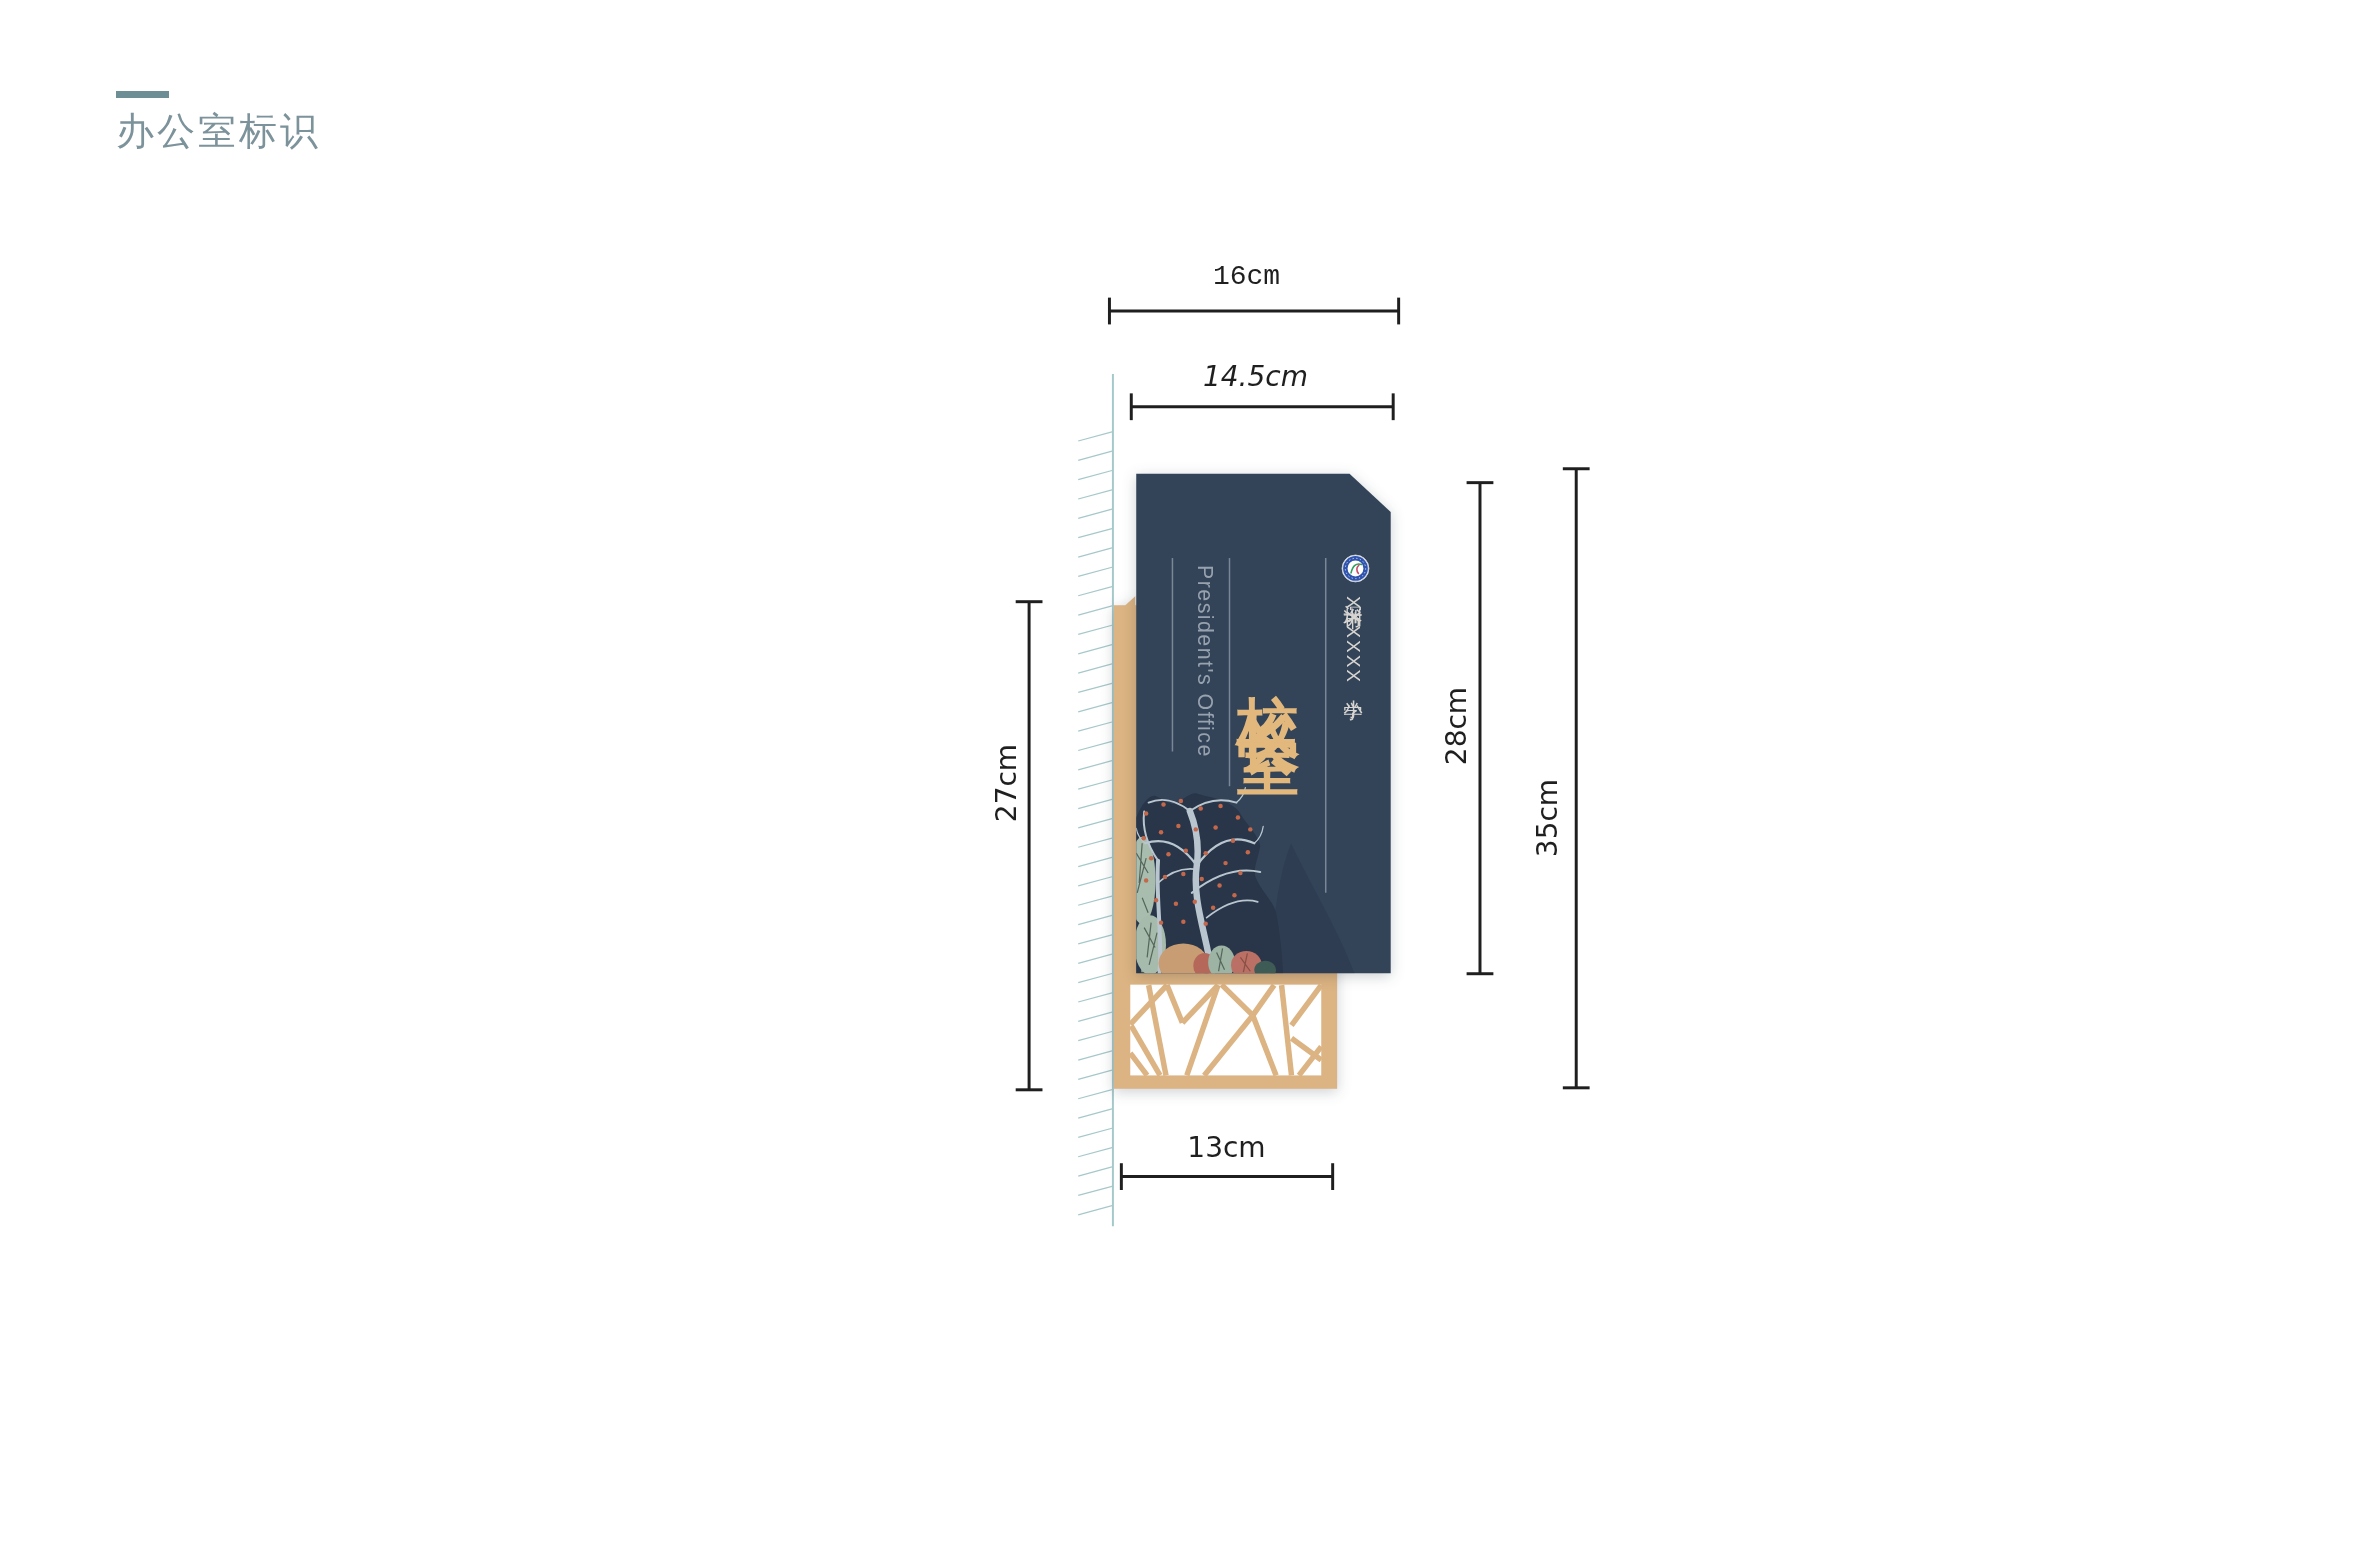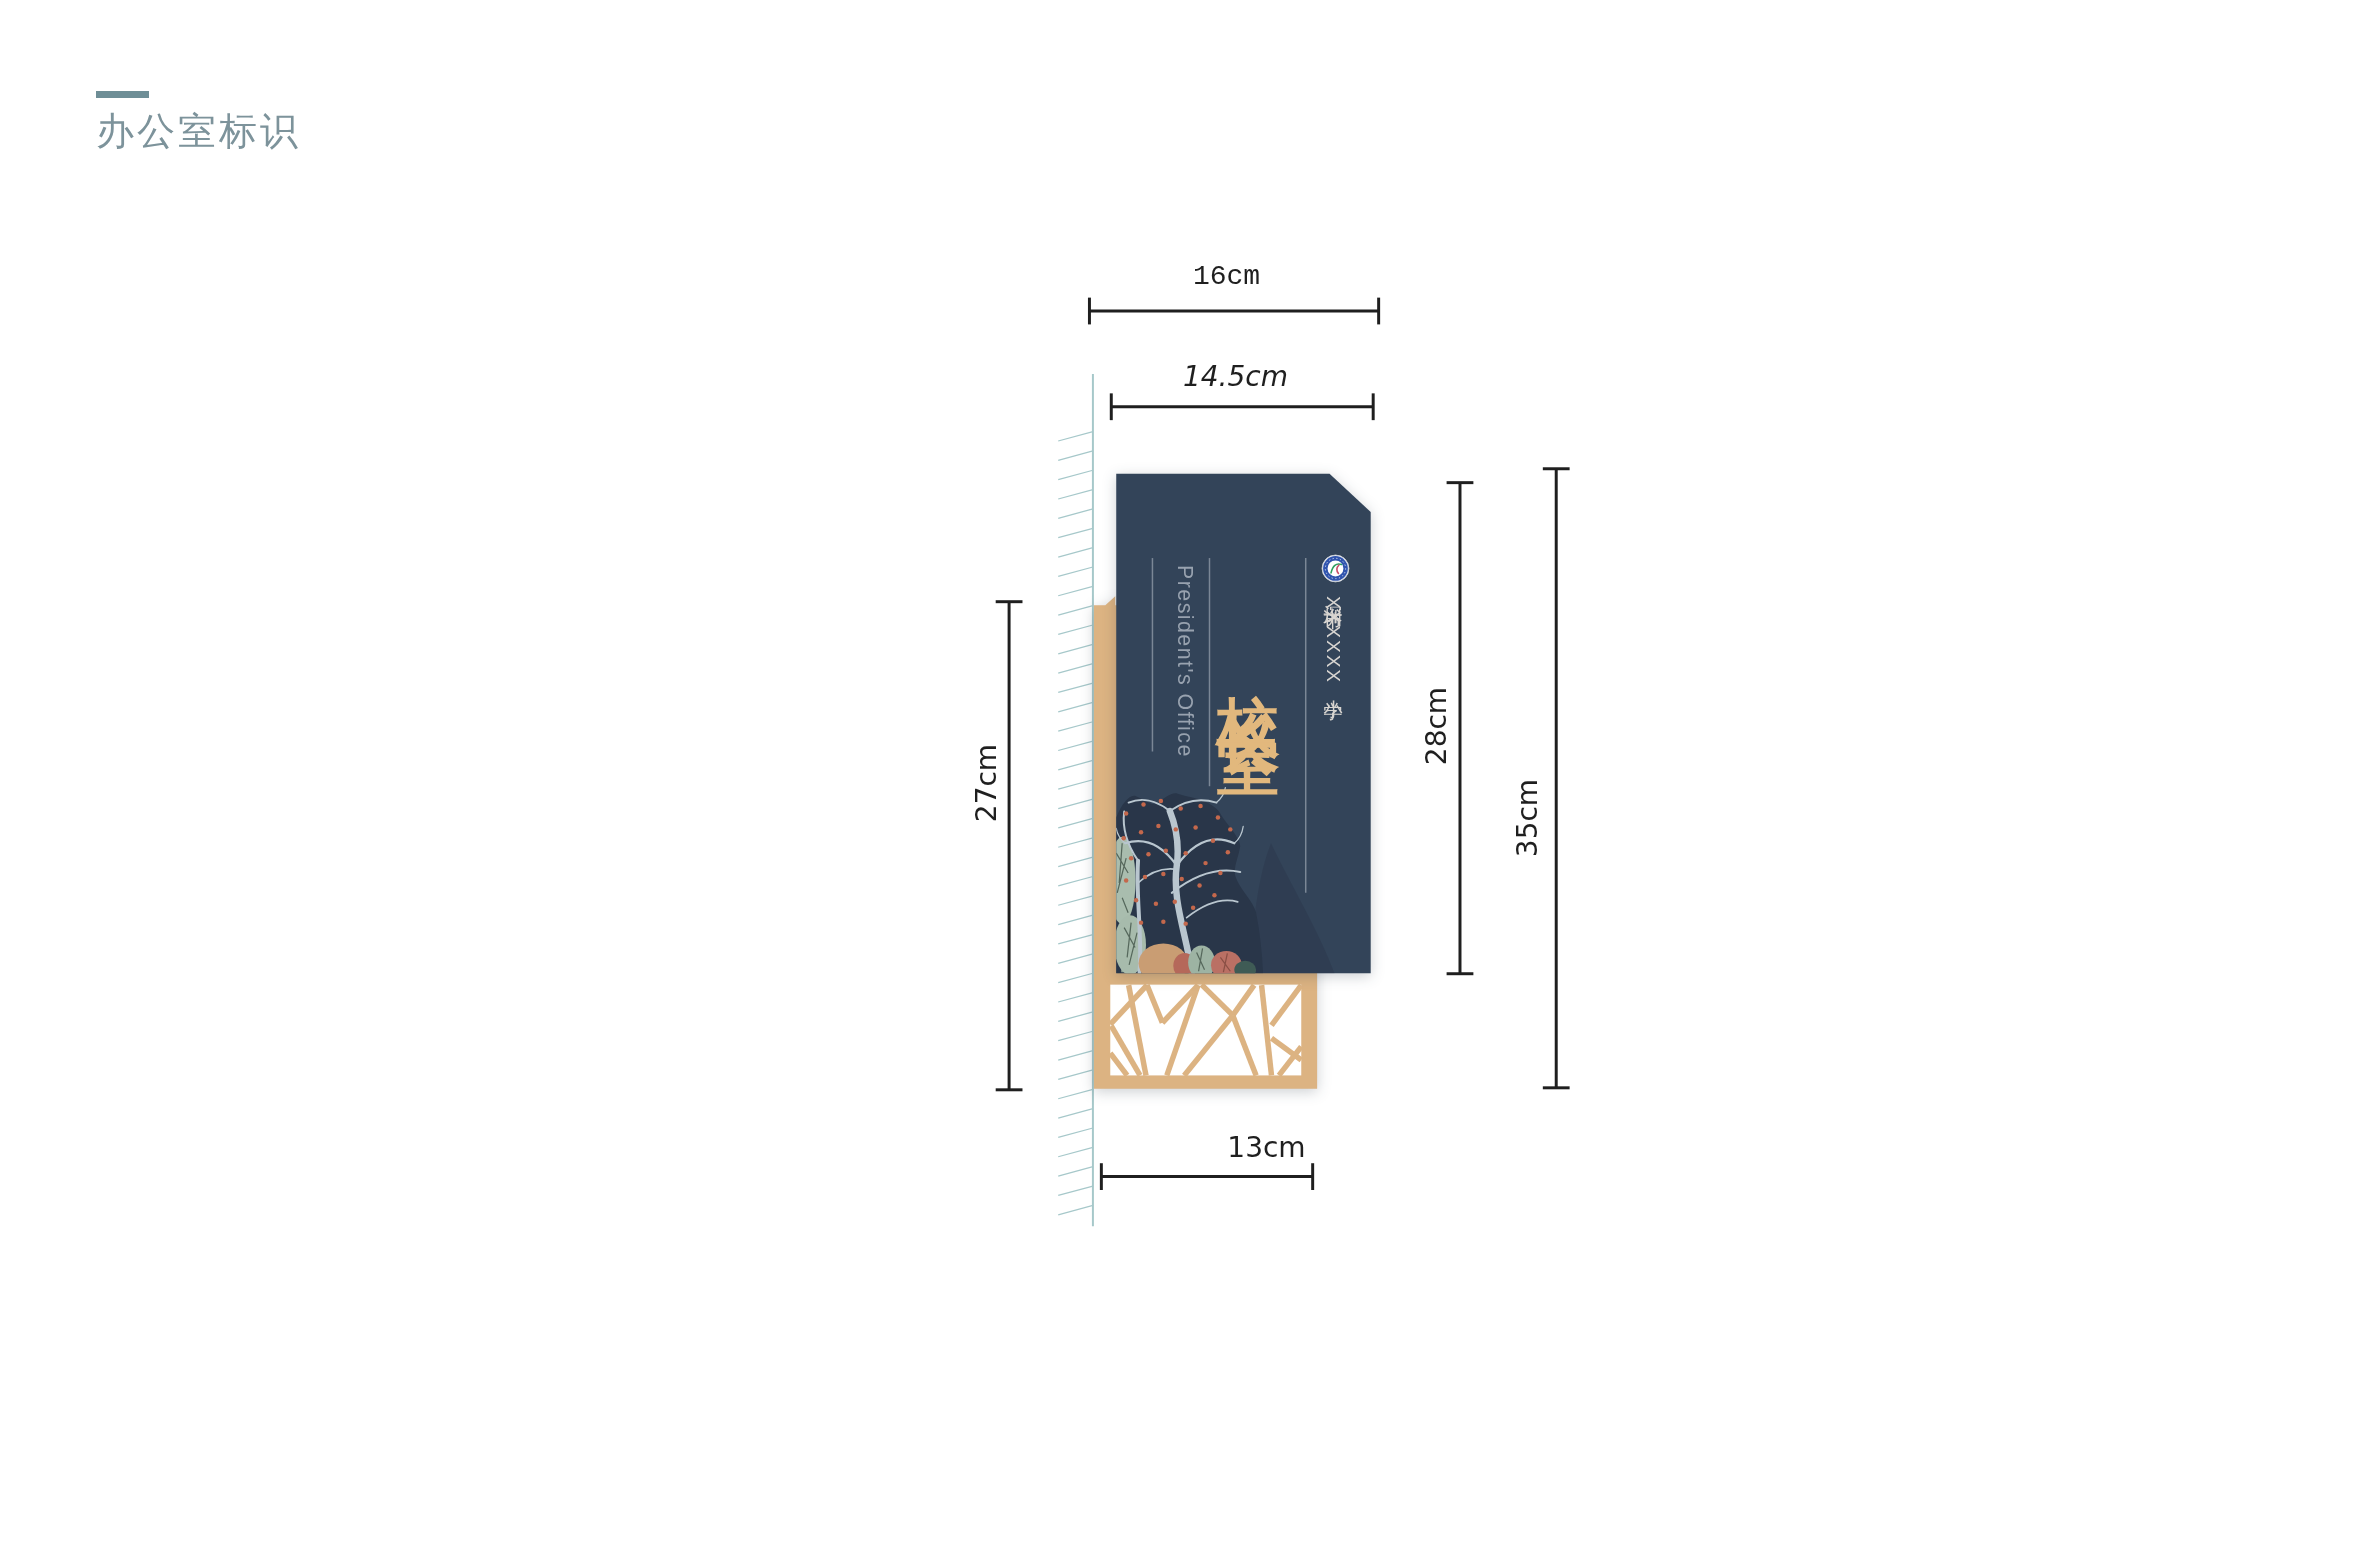--- a/index.html
+++ b/index.html
@@ -4,21 +4,21 @@
 <style>
   :root{
     --c-title:#7d939b; --c-titlebar:#6e8e96; --c-dim:#1f1f1f;
     --c-wall:#a6c8ca; --c-navy:#334459; --c-navy-deep:#293649;
     --c-gold:#dcb382; --c-gold-text:#e2b87d; --c-en:#98a2af;
     --c-school:#d8d5d1; --c-sep:#8d98a6; --c-branch:#b9c6cf; --c-fruit:#c4684c;
   }
   *{margin:0;padding:0;box-sizing:border-box;}
   html,body{background:#ffffff;}
   .stage{position:relative;width:1966px;height:1566px;background:#fff;overflow:hidden;
-         font-family:"Liberation Sans","DejaVu Sans",sans-serif;}
+         font-family:"Liberation Sans","DejaVu Sans",sans-serif;margin-left:20px;}
   .abs{position:absolute;}
   .title-bar{left:96px;top:91px;width:53px;height:7.4px;background:var(--c-titlebar);}
   .page-title{left:96px;top:106px;font-size:38px;letter-spacing:3px;color:var(--c-title);
               font-family:"DejaVu Sans","Liberation Sans",sans-serif;}
   .dim-label{font-size:28px;color:var(--c-dim);text-align:center;width:139px;height:30px;line-height:30px;
              font-family:"DejaVu Sans","Liberation Sans",sans-serif;}
   .rot{transform:rotate(-90deg);}
   .v-text{writing-mode:vertical-rl;}
   .room-cn{left:1225px;top:551px;width:67px;height:238px;font-size:63px;letter-spacing:18px;
            color:var(--c-gold-text);font-weight:600;text-align:center;}
@@ -240,21 +240,21 @@
       <path d="M2683,1155 Q2688,1133 2704,1138" fill="none" stroke="var(--logo-green,#2f9e5f)" stroke-width="3.2" stroke-linecap="round"></path>
       <path d="M2698,1156 Q2691,1147 2699,1139" fill="none" stroke="var(--logo-red,#c94f6a)" stroke-width="3.2" stroke-linecap="round"></path>
     </g>
   </svg>
 
   <div class="abs title-bar"></div>
   <div class="abs page-title">办公室标识</div>
 
   <div class="abs dim-label" style="left:1157px;top:262px;font-family:Liberation Mono, monospace;">16cm</div>
   <div class="abs dim-label" style="left:1156px;top:362px;width:159px;font-style:italic;">14.5cm</div>
-  <div class="abs dim-label" style="left:1197px;top:1133px;">13cm</div>
+  <div class="abs dim-label" style="left:1137px;top:1133px;">13cm</div>
   <div class="abs dim-label rot" style="left:917px;top:768px;">27cm</div>
   <div class="abs dim-label rot" style="left:1367px;top:711px;">28cm</div>
   <div class="abs dim-label rot" style="left:1458px;top:803px;">35cm</div>
 
   <div class="abs v-text room-cn">校长室</div>
   <div class="abs v-text room-en">President's Office</div>
   <div class="abs v-text school-name">深圳市XXXXXX小学</div>
 
 </div>
 

